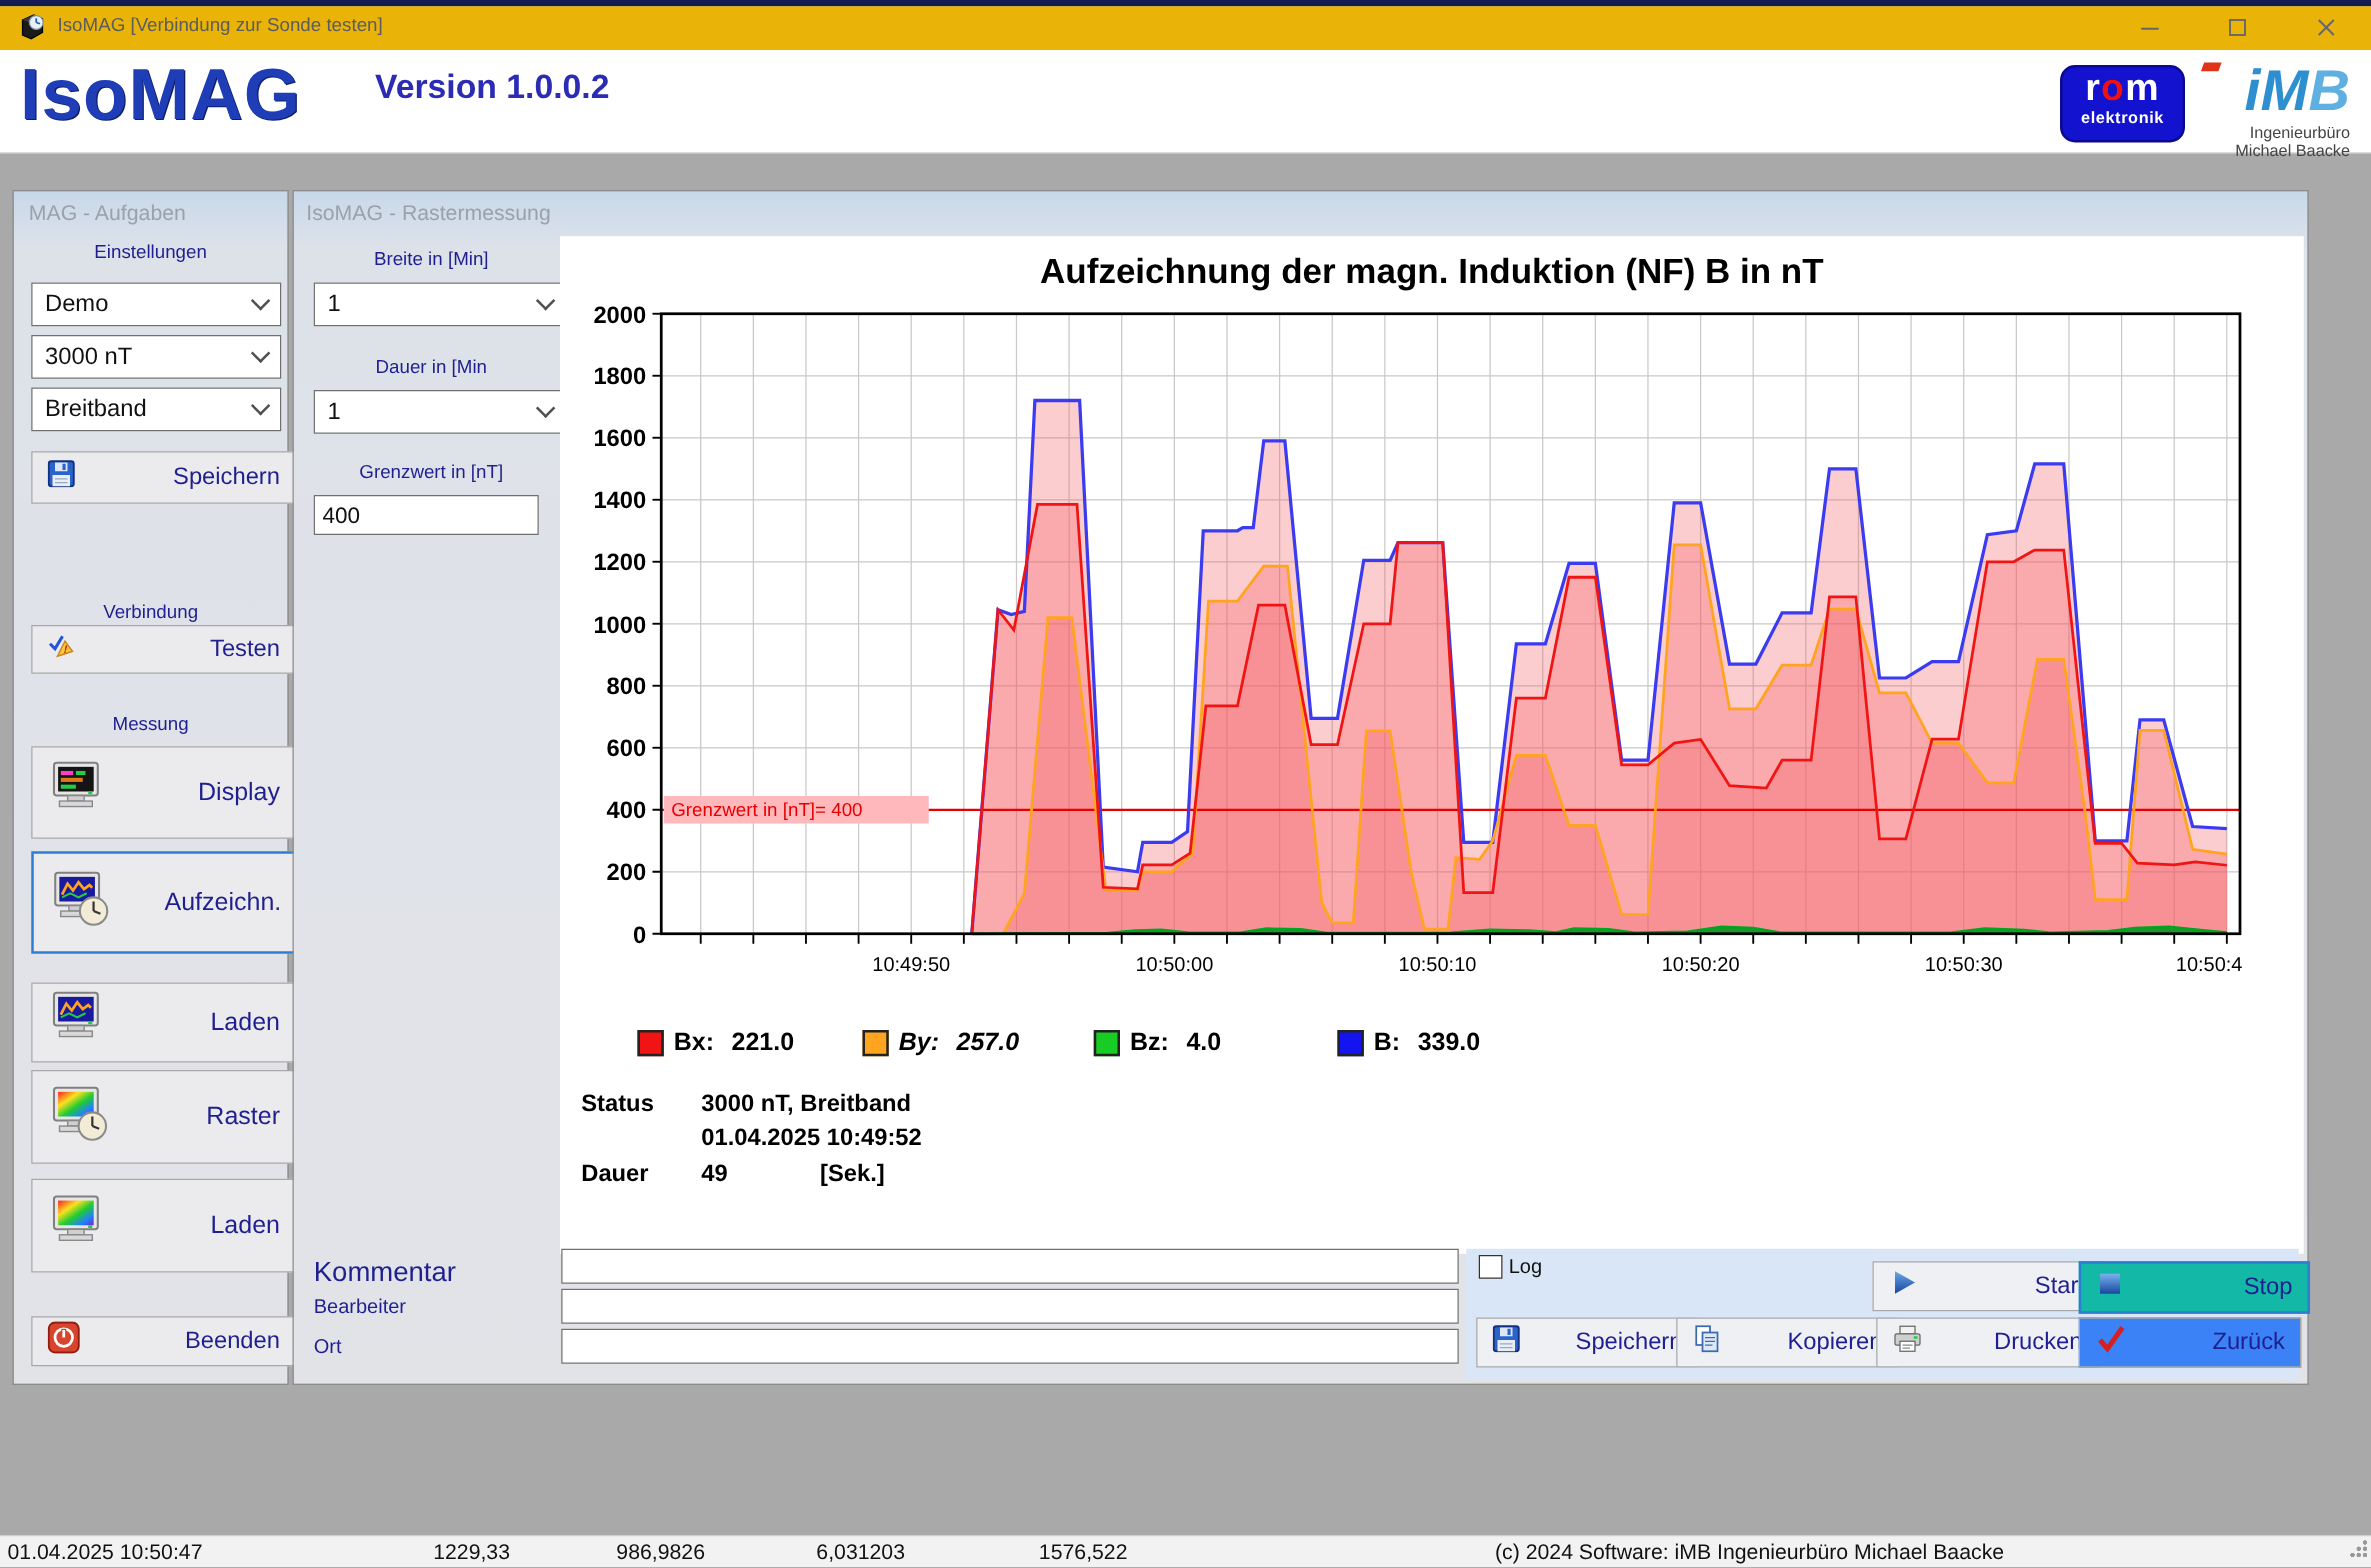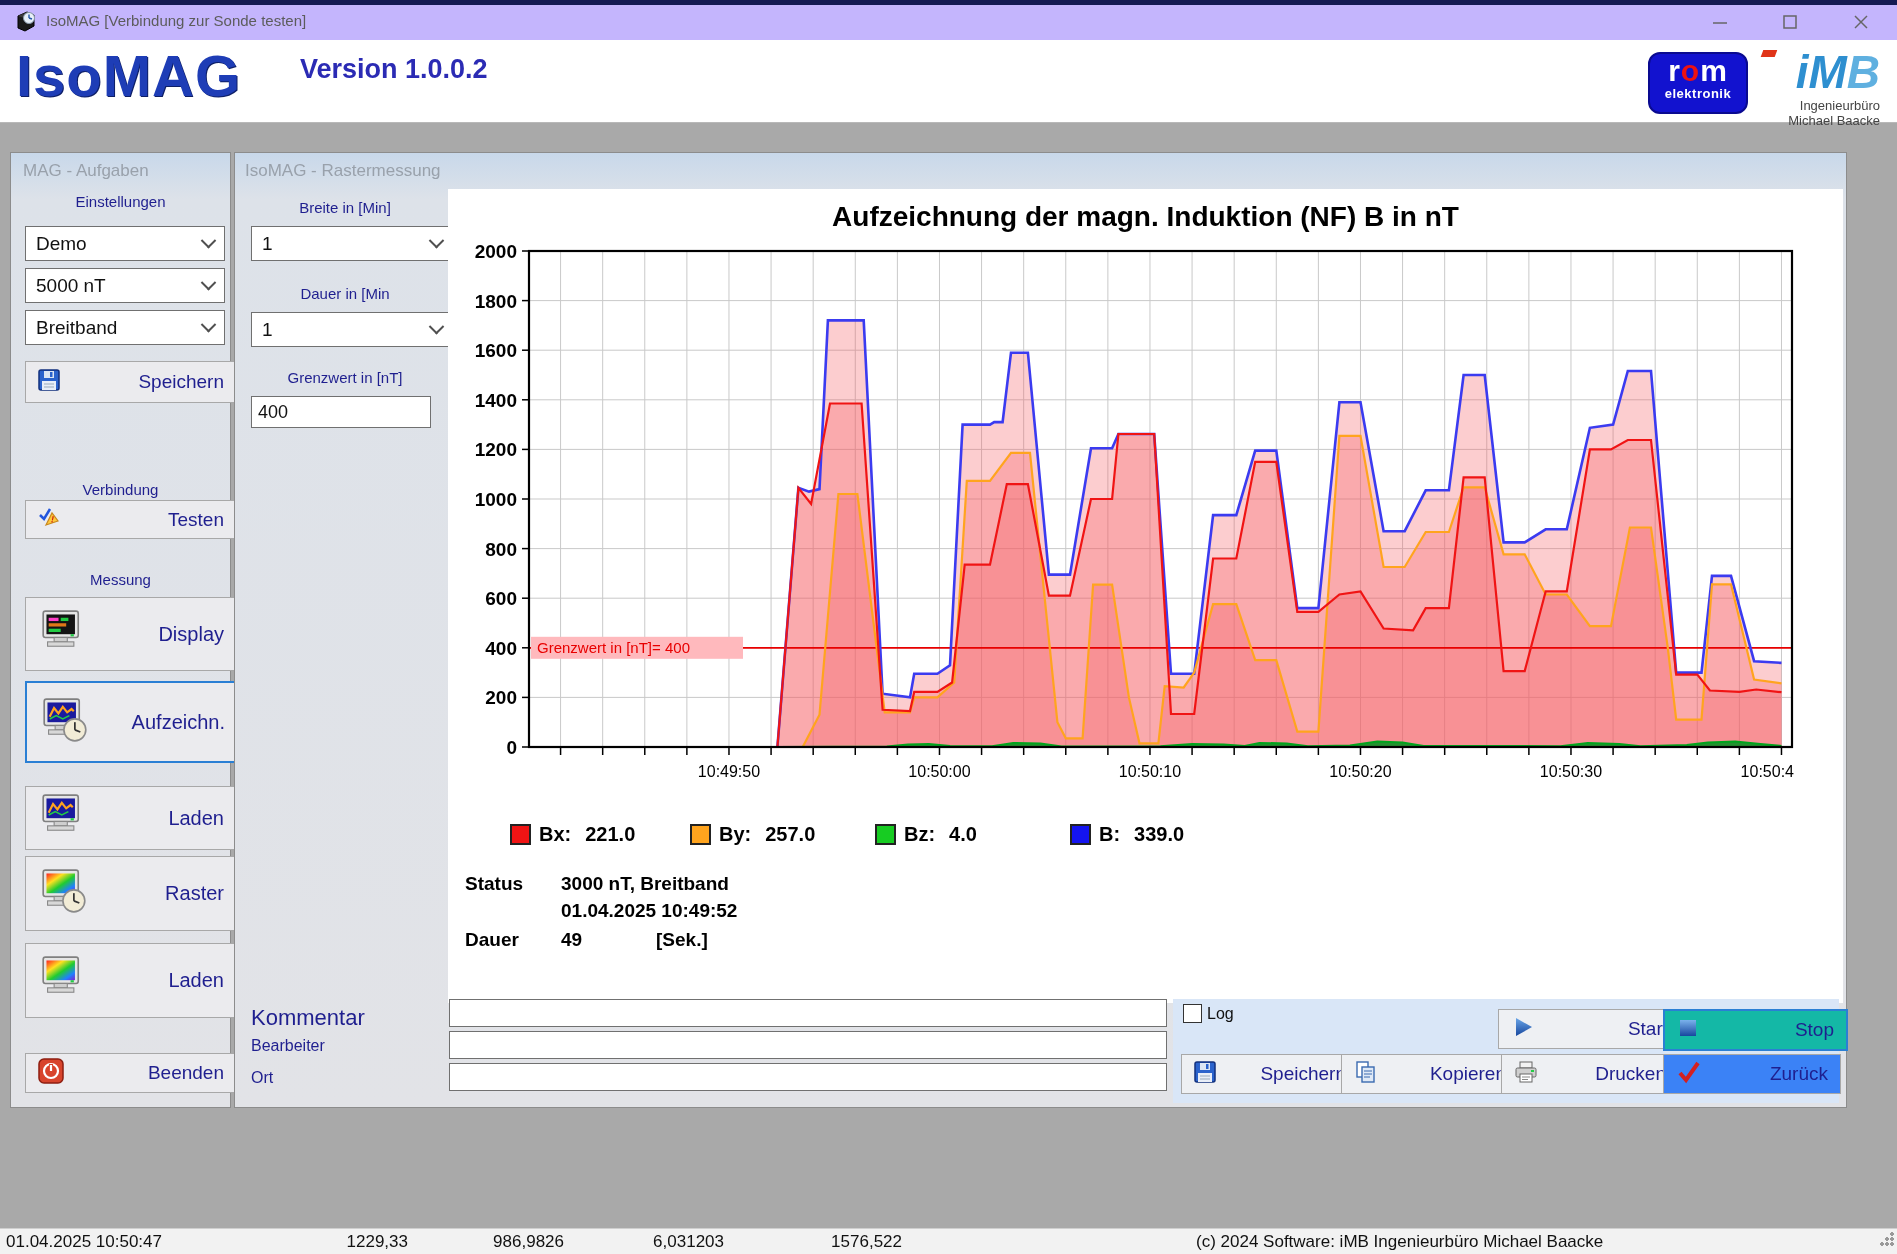--- a/index.html
+++ b/index.html
@@ -1,21 +1,21 @@
 <!DOCTYPE html>
 <html><head>
 <meta charset="utf-8">
 <style>
   html,body{margin:0;padding:0;background:#888;font-family:"Liberation Sans",sans-serif;}
   #app{position:relative;width:1897px;height:1254px;background:#a9a9a9;overflow:hidden;border-bottom:2px solid #2a2a2a;}
   .abs{position:absolute;}
 
   
   #topstrip{left:0;top:0;width:1897px;height:5px;background:#141a52;}
-  #titlebar{left:0;top:5px;width:1897px;height:35px;background:#c4b5fd;border-bottom:1px solid #e3e3e3;}
+  #titlebar{left:0;top:5px;width:1897px;height:35px;background:#eab308;border-bottom:1px solid #e3e3e3;}
   #titlebar .apptitle{position:absolute;left:46px;top:7px;font-size:15px;color:#5c5c5c;}
   .winbtn{position:absolute;top:0;width:46px;height:34px;display:flex;align-items:center;justify-content:center;color:#666;}
   
   #header{left:0;top:40px;width:1897px;height:82px;background:#fff;border-bottom:1px solid #b8b8b8;}
   #logo-main{position:absolute;left:16px;top:2px;font-size:58px;font-weight:800;color:#1e3db6;letter-spacing:1px;text-shadow:1px 1px 0 #0e1f66;}
   #version{position:absolute;left:300px;top:14px;font-size:27px;font-weight:700;color:#2b2bb4;}
   #rom-logo{position:absolute;left:1648px;top:12px;width:96px;height:58px;background:#1212cf;border-radius:12px;color:#fff;text-align:center;border:2px solid #0a0a90;}
   #rom-logo .rom1{font-size:30px;font-weight:800;line-height:30px;margin-top:2px;letter-spacing:1px;}
   #rom-logo .rom1 .dot{color:#ee1111;}
   #rom-logo .rom2{font-size:13px;font-weight:700;letter-spacing:.5px;}
@@ -118,21 +118,21 @@
 
   <div class="abs panel" id="sidebar">
     <div class="panel-title" style="left:12px;top:8px;">MAG - Aufgaben</div>
     <div class="grouplabel" style="top:40px;">Einstellungen</div>
 
     <div class="dd" style="left:14px;top:73px;width:178px;height:33px;">
       <span>Demo</span>
       <span class="chev"></span>
     </div>
     <div class="dd" style="left:14px;top:115px;width:178px;height:33px;">
-      <span>5000 nT</span>
+      <span>3000 nT</span>
       <span class="chev"></span>
     </div>
     <div class="dd" style="left:14px;top:157px;width:178px;height:33px;">
       <span>Breitband</span>
       <span class="chev"></span>
     </div>
 
     <div class="btn" style="left:14px;top:208px;width:186px;height:40px;font-size:19px;">
       <span><svg width="22" height="22" viewBox="0 0 22 22">
     <rect x="1" y="1" width="20" height="20" rx="2" fill="#2b63cc" stroke="#12307e" stroke-width="1.5"></rect>
@@ -410,21 +410,21 @@
         <text x="89" y="463.8" font-size="15" fill="#e80000">Grenzwert in [nT]= 400</text>
         <line x1="81" y1="458.8" x2="83" y2="458.8" stroke="#e80000"></line>
           <rect x="81" y="62" width="1263" height="496" fill="none" stroke="#000" stroke-width="2.2"></rect>
         </svg>
       <div id="legend">
           <div class="leg-item" style="left: 62px;">
             <span class="leg-sq" style="background:#f01414"></span>
       <span>Bx:</span>
             <span class="leg-val">221.0</span>
           </div>
-          <div class="leg-item" style="left: 242px;">
+          <div class="leg-item" style="left: 242px; font-style: italic;">
             <span class="leg-sq" style="background:#ffa41e"></span>
       <span>By:</span>
             <span class="leg-val">257.0</span>
           </div>
           <div class="leg-item" style="left: 427px;">
             <span class="leg-sq" style="background:#17cc22"></span>
       <span>Bz:</span>
             <span class="leg-val">4.0</span>
           </div>
           <div class="leg-item" style="left: 622px;">

